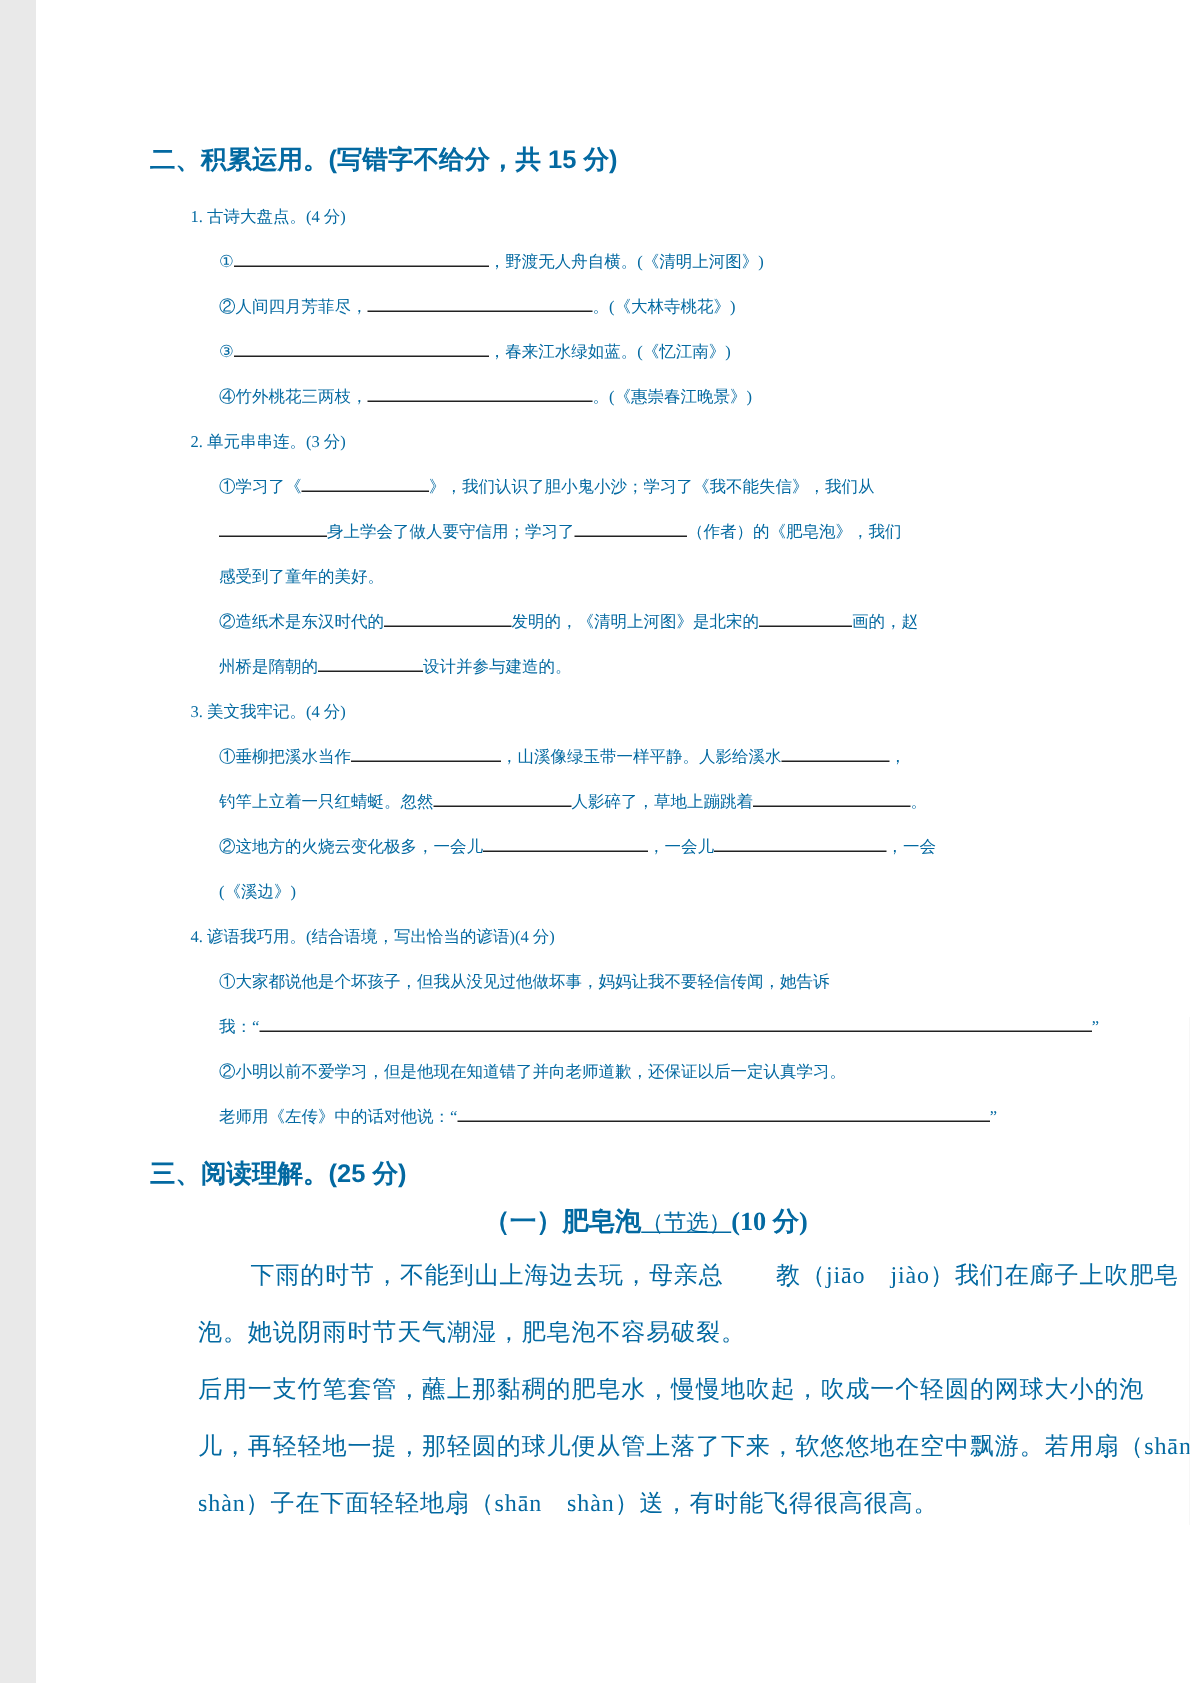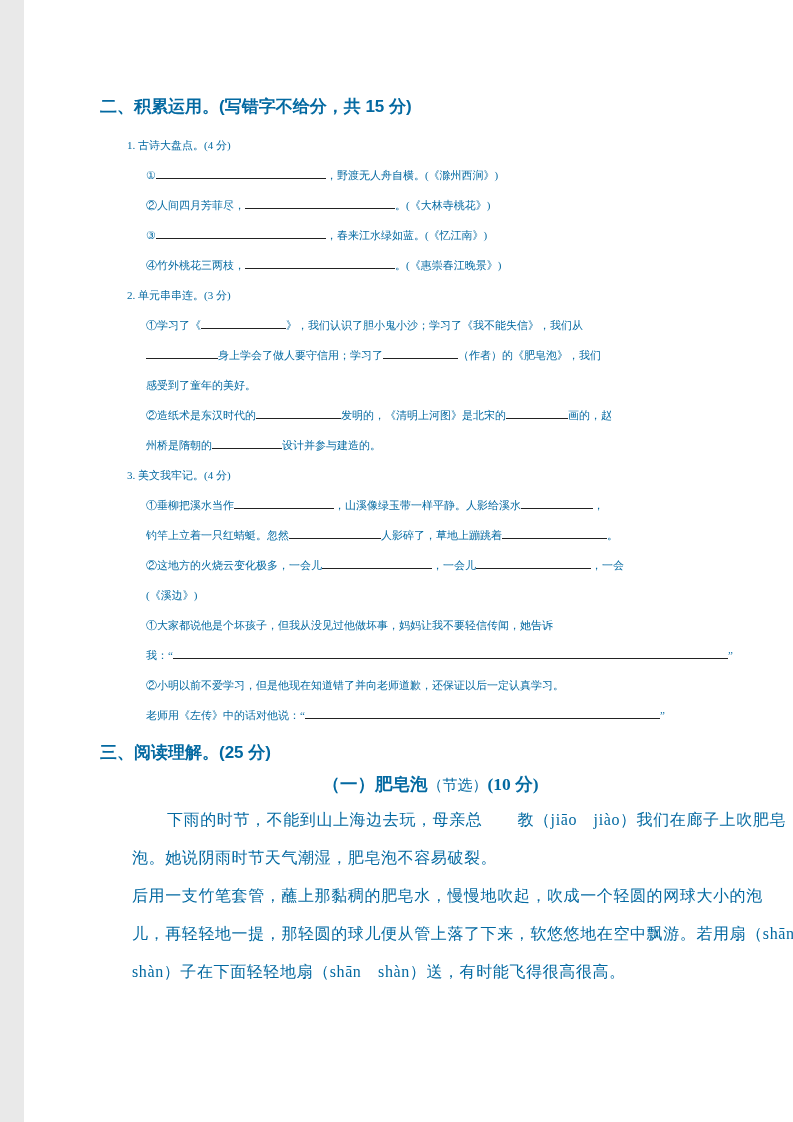--- a/index.html
+++ b/index.html
@@ -27,21 +27,21 @@
   .gap-top { margin-top: 8px; }
   .q-title { margin-left: 27px; }
   .q-item  { margin-left: 46px; }
   .p-title {
     text-align: center;
     font-weight: 700;
     font-size: 17.5px;
     line-height: 32px;
     margin-left: -20px;
   }
-  .p-title .kai { font-weight: 400; font-size: 15px; }
+  .p-title .kai { font-weight: 400; font-size: 15px; text-decoration: underline; }
   .passage {
     margin-left: 32px;
     line-height: 38px;
     font-size: 16px;
     letter-spacing: 0.6px;
   }
   .passage.indent { text-indent: 35px; }
   .blank {
     display: inline-block;
     border-bottom: 1.2px solid #222;
@@ -56,35 +56,36 @@
     font-size: 9px;
   }
 </style>
 </head>
 <body>
 
 <div class="page" style="background: rgb(255, 255, 255); color: #0369a1; margin-left: 24px;">
   <div id="doc">
       <div class="line h1"><span class="seg">二、积累运用。(写错字不给分，共 15 分)</span></div>
       <div class="line q-title gap-top"><span class="seg">1. 古诗大盘点。(4 分)</span></div>
-      <div class="line q-item"><span class="seg">①</span><span class="blank" style="width: 170px; border-bottom-color: rgb(34, 34, 34);"></span><span class="seg">，野渡无人舟自横。(《滁州西涧》)</span></div>
+      <div class="line q-item"><span class="seg">①</span><span class="blank" style="width: 170px; border-bottom-color: rgb(34, 34, 34);"></span><span class="seg">，野渡无人舟自横。(《清明上河图》)</span></div>
       <div class="line q-item"><span class="seg">②人间四月芳菲尽，</span><span class="blank" style="width: 150px; border-bottom-color: rgb(34, 34, 34);"></span><span class="seg">。(《大林寺桃花》)</span></div>
       <div class="line q-item"><span class="seg">③</span><span class="blank" style="width: 170px; border-bottom-color: rgb(34, 34, 34);"></span><span class="seg">，春来江水绿如蓝。(《忆江南》)</span></div>
       <div class="line q-item"><span class="seg">④竹外桃花三两枝，</span><span class="blank" style="width: 150px; border-bottom-color: rgb(34, 34, 34);"></span><span class="seg">。(《惠崇春江晚景》)</span></div>
       <div class="line q-title"><span class="seg">2. 单元串串连。(3 分)</span></div>
       <div class="line q-item"><span class="seg">①学习了《</span><span class="blank" style="width: 85px; border-bottom-color: rgb(34, 34, 34);"></span><span class="seg">》，我们认识了胆小鬼小沙；学习了《我不能失信》，我们从</span></div>
       <div class="line q-item"><span class="blank" style="width: 72px; border-bottom-color: rgb(34, 34, 34);"></span><span class="seg">身上学会了做人要守信用；学习了</span><span class="blank" style="width: 75px; border-bottom-color: rgb(34, 34, 34);"></span><span class="seg">（作者）的《肥皂泡》，我们</span></div>
       <div class="line q-item"><span class="seg">感受到了童年的美好。</span></div>
       <div class="line q-item"><span class="seg">②造纸术是东汉时代的</span><span class="blank" style="width: 85px; border-bottom-color: rgb(34, 34, 34);"></span><span class="seg">发明的，《清明上河图》是北宋的</span><span class="blank" style="width: 62px; border-bottom-color: rgb(34, 34, 34);"></span><span class="seg">画的，赵</span></div>
       <div class="line q-item"><span class="seg">州桥是隋朝的</span><span class="blank" style="width: 70px; border-bottom-color: rgb(34, 34, 34);"></span><span class="seg">设计并参与建造的。</span></div>
       <div class="line q-title"><span class="seg">3. 美文我牢记。(4 分)</span></div>
       <div class="line q-item"><span class="seg">①垂柳把溪水当作</span><span class="blank" style="width: 100px; border-bottom-color: rgb(34, 34, 34);"></span><span class="seg">，山溪像绿玉带一样平静。人影给溪水</span><span class="blank" style="width: 72px; border-bottom-color: rgb(34, 34, 34);"></span><span class="seg">，</span></div>
       <div class="line q-item"><span class="seg">钓竿上立着一只红蜻蜓。忽然</span><span class="blank" style="width: 92px; border-bottom-color: rgb(34, 34, 34);"></span><span class="seg">人影碎了，草地上蹦跳着</span><span class="blank" style="width: 105px; border-bottom-color: rgb(34, 34, 34);"></span><span class="seg">。</span></div>
       <div class="line q-item"><span class="seg">②这地方的火烧云变化极多，一会儿</span><span class="blank" style="width: 110px; border-bottom-color: rgb(34, 34, 34);"></span><span class="seg">，一会儿</span><span class="blank" style="width: 115px; border-bottom-color: rgb(34, 34, 34);"></span><span class="seg">，一会</span></div>
       <div class="line q-item"><span class="seg">(《溪边》)</span></div>
+      <div class="line q-title"><span class="seg">4. 谚语我巧用。(结合语境，写出恰当的谚语)(4 分)</span></div>
       <div class="line q-item"><span class="seg">①大家都说他是个坏孩子，但我从没见过他做坏事，妈妈让我不要轻信传闻，她告诉</span></div>
       <div class="line q-item"><span class="seg">我：“</span><span class="blank" style="width: 555px; border-bottom-color: rgb(34, 34, 34);"></span><span class="seg">”</span></div>
       <div class="line q-item"><span class="seg">②小明以前不爱学习，但是他现在知道错了并向老师道歉，还保证以后一定认真学习。</span></div>
       <div class="line q-item"><span class="seg">老师用《左传》中的话对他说：“</span><span class="blank" style="width: 355px; border-bottom-color: rgb(34, 34, 34);"></span><span class="seg">”</span></div>
       <div class="line h1 gap-top"><span class="seg">三、阅读理解。(25 分)</span></div>
       <div class="line p-title"><span class="seg">（一）肥皂泡</span><span class="seg kai">（节选）</span><span class="seg">(10 分)</span></div>
       <div class="line passage indent"><span class="seg">下雨的时节，不能到山上海边去玩，母亲总</span><span class="seg dot">教</span><span class="seg">（jiāo　jiào）我们在廊子上吹肥皂</span></div>
       <div class="line passage"><span class="seg">泡。她说阴雨时节天气潮湿，肥皂泡不容易破裂。</span></div>
       <div class="line passage"><span class="seg">后用一支竹笔套管，蘸上那黏稠的肥皂水，慢慢地吹起，吹成一个轻圆的网球大小的泡</span></div>
       <div class="line passage"><span class="seg">儿，再轻轻地一提，那轻圆的球儿便从管上落了下来，软悠悠地在空中飘游。若用</span><span class="seg dot">扇</span><span class="seg">（shān</span></div>

